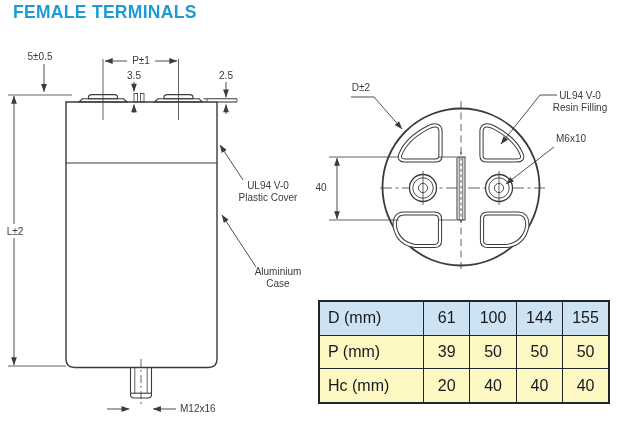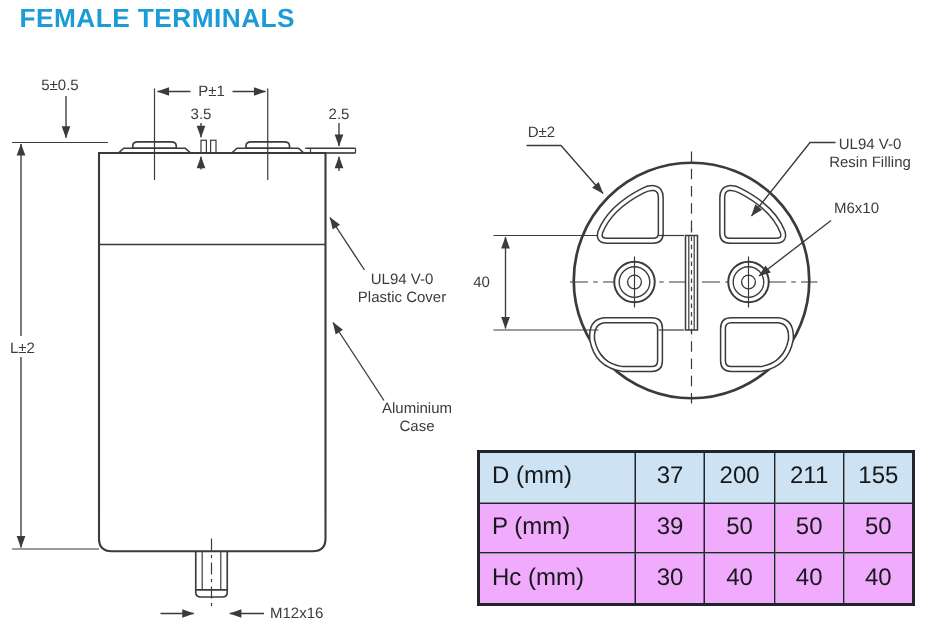--- a/index.html
+++ b/index.html
@@ -27,21 +27,21 @@
     border-collapse:collapse;table-layout:fixed;
     font-size:16px;color:#16181c;
   }
   .dimtable td{
     border:1.4px solid #20242c;height:26px;padding:1px;text-align:center;
     overflow:hidden;white-space:nowrap;
   }
   .dimtable{border:2.5px solid #20242c;}
   .dimtable td.lbl{text-align:left;padding-left:8px;width:94px;}
   .dimtable tr.alt td{background:#cde3f3;}
-  .dimtable tr td{background:#f0abfc;}
+  .dimtable tr td{background:#fef9c3;}
   .dimtable tr.alt td{background:#cde3f3;}
 </style>
 </head>
 <body>
 
 <div class="canvas">
 
   <div class="page-title">FEMALE TERMINALS</div>
 
   <svg class="draw" width="619" height="421" viewBox="0 0 619 421">
@@ -167,35 +167,35 @@
 
       <text x="571" y="142" text-anchor="middle">M6x10</text>
       <path class="dim-line" d="M554,147 L506,184" marker-end="url(#ah)"></path>
     </g>
   </svg>
 
   <table class="dimtable">
     <tbody>
       <tr class="alt">
         <td class="lbl">D (mm)</td>
-        <td>37</td>
-        <td>200</td>
-        <td>211</td>
+        <td>61</td>
+        <td>100</td>
+        <td>144</td>
         <td>155</td>
       </tr>
       <tr>
         <td class="lbl">P (mm)</td>
         <td>39</td>
         <td>50</td>
         <td>50</td>
         <td>50</td>
       </tr>
       <tr>
         <td class="lbl">Hc (mm)</td>
-        <td>30</td>
+        <td>20</td>
         <td>40</td>
         <td>40</td>
         <td>40</td>
       </tr>
     </tbody>
   </table>
 
 </div>
 
 </body></html>

